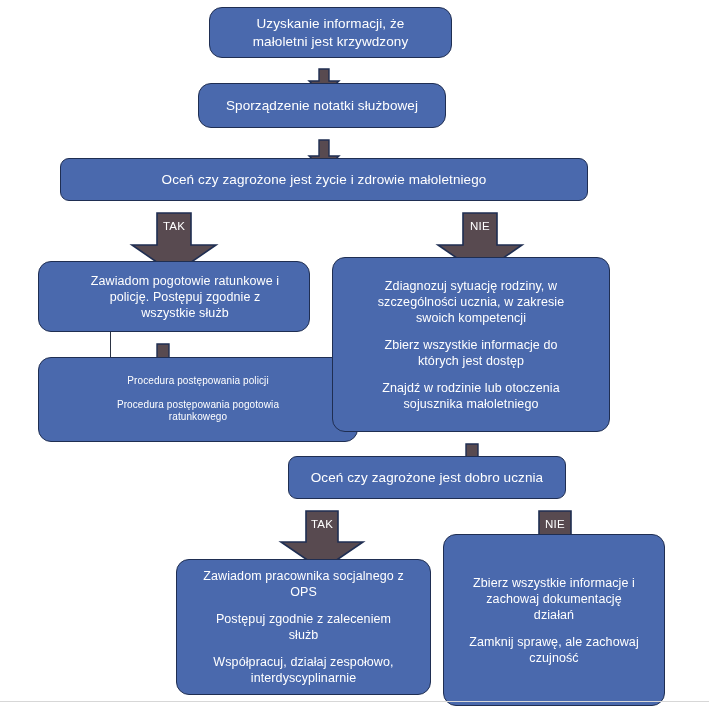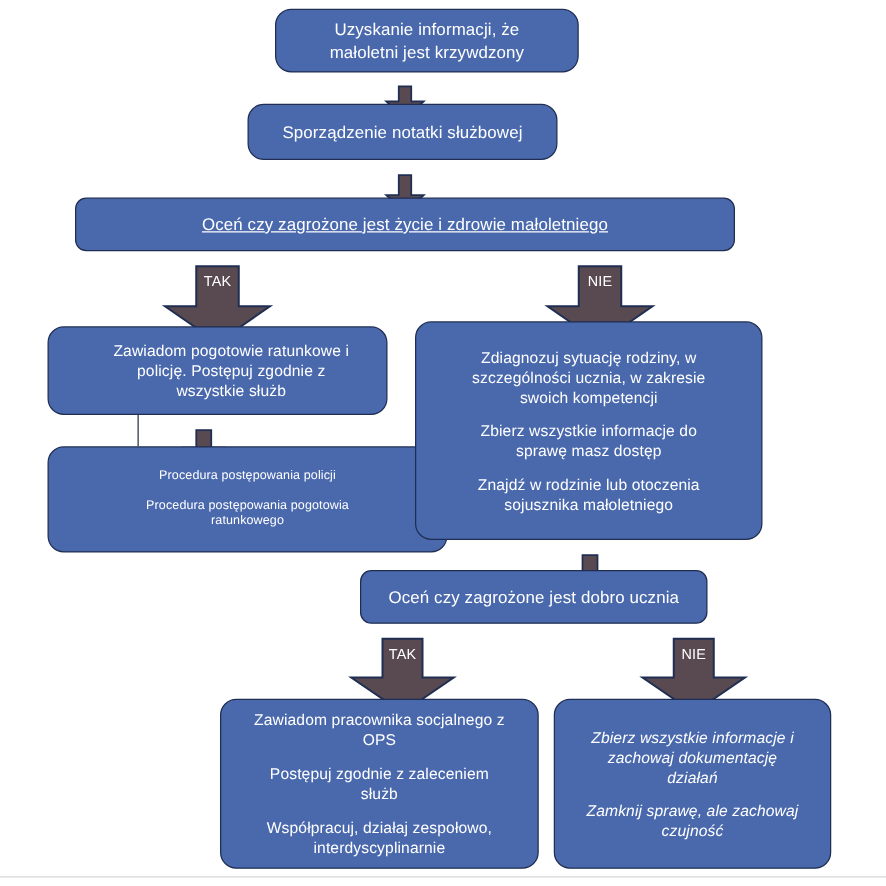--- a/index.html
+++ b/index.html
@@ -86,42 +86,42 @@
     width: 709px;
     height: 0;
     border-top: 1.2px solid #D7D7D7;
   }
 </style>
 </head>
 <body>
 
 <div id="canvas">
 
-  <div class="node" style="left:220px; top:7px; width:243px; height:51px; font-size:13.5px;">
+  <div class="node" style="left:209px; top:7px; width:243px; height:51px; font-size:13.5px;">
     <span class="ln">Uzyskanie informacji, że</span>
     <span class="ln">małoletni jest krzywdzony</span>
   </div>
 
   <div class="arrow" style="left:308px; top:57px;">
     <svg width="32" height="27" viewBox="0 0 32 27">
       <polygon points="11,0 21,0 21,12 31,12 16,26 1,12 11,12" fill="#584A50" stroke="#1F2E52" stroke-width="1.4" stroke-linejoin="miter"></polygon>
     </svg>
   </div>
 
   <div class="node" style="left:198px; top:83px; width:248px; height:45px; font-size:13.5px;">
     <span class="ln">Sporządzenie notatki służbowej</span>
   </div>
 
   <div class="arrow" style="left:308px; top:128px;">
     <svg width="32" height="31" viewBox="0 0 32 31">
       <polygon points="11,0 21,0 21,16 31,16 16,30 1,16 11,16" fill="#584A50" stroke="#1F2E52" stroke-width="1.4" stroke-linejoin="miter"></polygon>
     </svg>
   </div>
 
-  <div class="node decision" style="left:60px; top:158px; width:528px; height:43px; font-size:13.5px;text-decoration:underline;">
+  <div class="node decision" style="left:60px; top:158px; width:528px; height:43px; font-size:13.5px;">
     <span class="ln">Oceń czy zagrożone jest życie i zdrowie małoletniego</span>
   </div>
 
   <div class="arrow" style="left:131px; top:201px;">
     <svg width="86" height="62" viewBox="0 0 86 62">
       <polygon points="26,0 60,0 60,32 85,32 43,61 1,32 26,32" fill="#584A50" stroke="#1F2E52" stroke-width="1.6" stroke-linejoin="miter"></polygon>
     </svg>
     <span class="shaft-label" style="left:26px; top:7px; width:34px;">TAK</span>
   </div>
 
@@ -157,21 +157,21 @@
   </div>
 
   <div class="node" style="left:332px; top:257px; width:278px; height:175px; font-size:12.5px;">
     <span class="para">
       <span class="ln">Zdiagnozuj sytuację rodziny, w</span>
       <span class="ln">szczególności ucznia, w zakresie</span>
       <span class="ln">swoich kompetencji</span>
     </span>
     <span class="para">
       <span class="ln">Zbierz wszystkie informacje do</span>
-      <span class="ln">sprawę masz dostęp</span>
+      <span class="ln">których jest dostęp</span>
     </span>
     <span class="para">
       <span class="ln">Znajdź w rodzinie lub otoczenia</span>
       <span class="ln">sojusznika małoletniego</span>
     </span>
   </div>
 
   <div class="arrow" style="left:455px; top:432px;">
     <svg width="34" height="29" viewBox="0 0 34 29">
       <polygon points="11,0 23,0 23,14 33,14 17,28 1,14 11,14" fill="#584A50" stroke="#1F2E52" stroke-width="1.4" stroke-linejoin="miter"></polygon>
@@ -204,21 +204,21 @@
     <span class="para">
       <span class="ln">Postępuj zgodnie z zaleceniem</span>
       <span class="ln">służb</span>
     </span>
     <span class="para">
       <span class="ln">Współpracuj, działaj zespołowo,</span>
       <span class="ln">interdyscyplinarnie</span>
     </span>
   </div>
 
-  <div class="node" style="left:443px; top:559px; width:222px; height:136px; font-size:12.5px;font-style:italic;">
+  <div class="node" style="left:443px; top:534px; width:222px; height:172px; font-size:12.5px;">
     <span class="para">
       <span class="ln">Zbierz wszystkie informacje i</span>
       <span class="ln">zachowaj dokumentację</span>
       <span class="ln">działań</span>
     </span>
     <span class="para">
       <span class="ln">Zamknij sprawę, ale zachowaj</span>
       <span class="ln">czujność</span>
     </span>
   </div>

